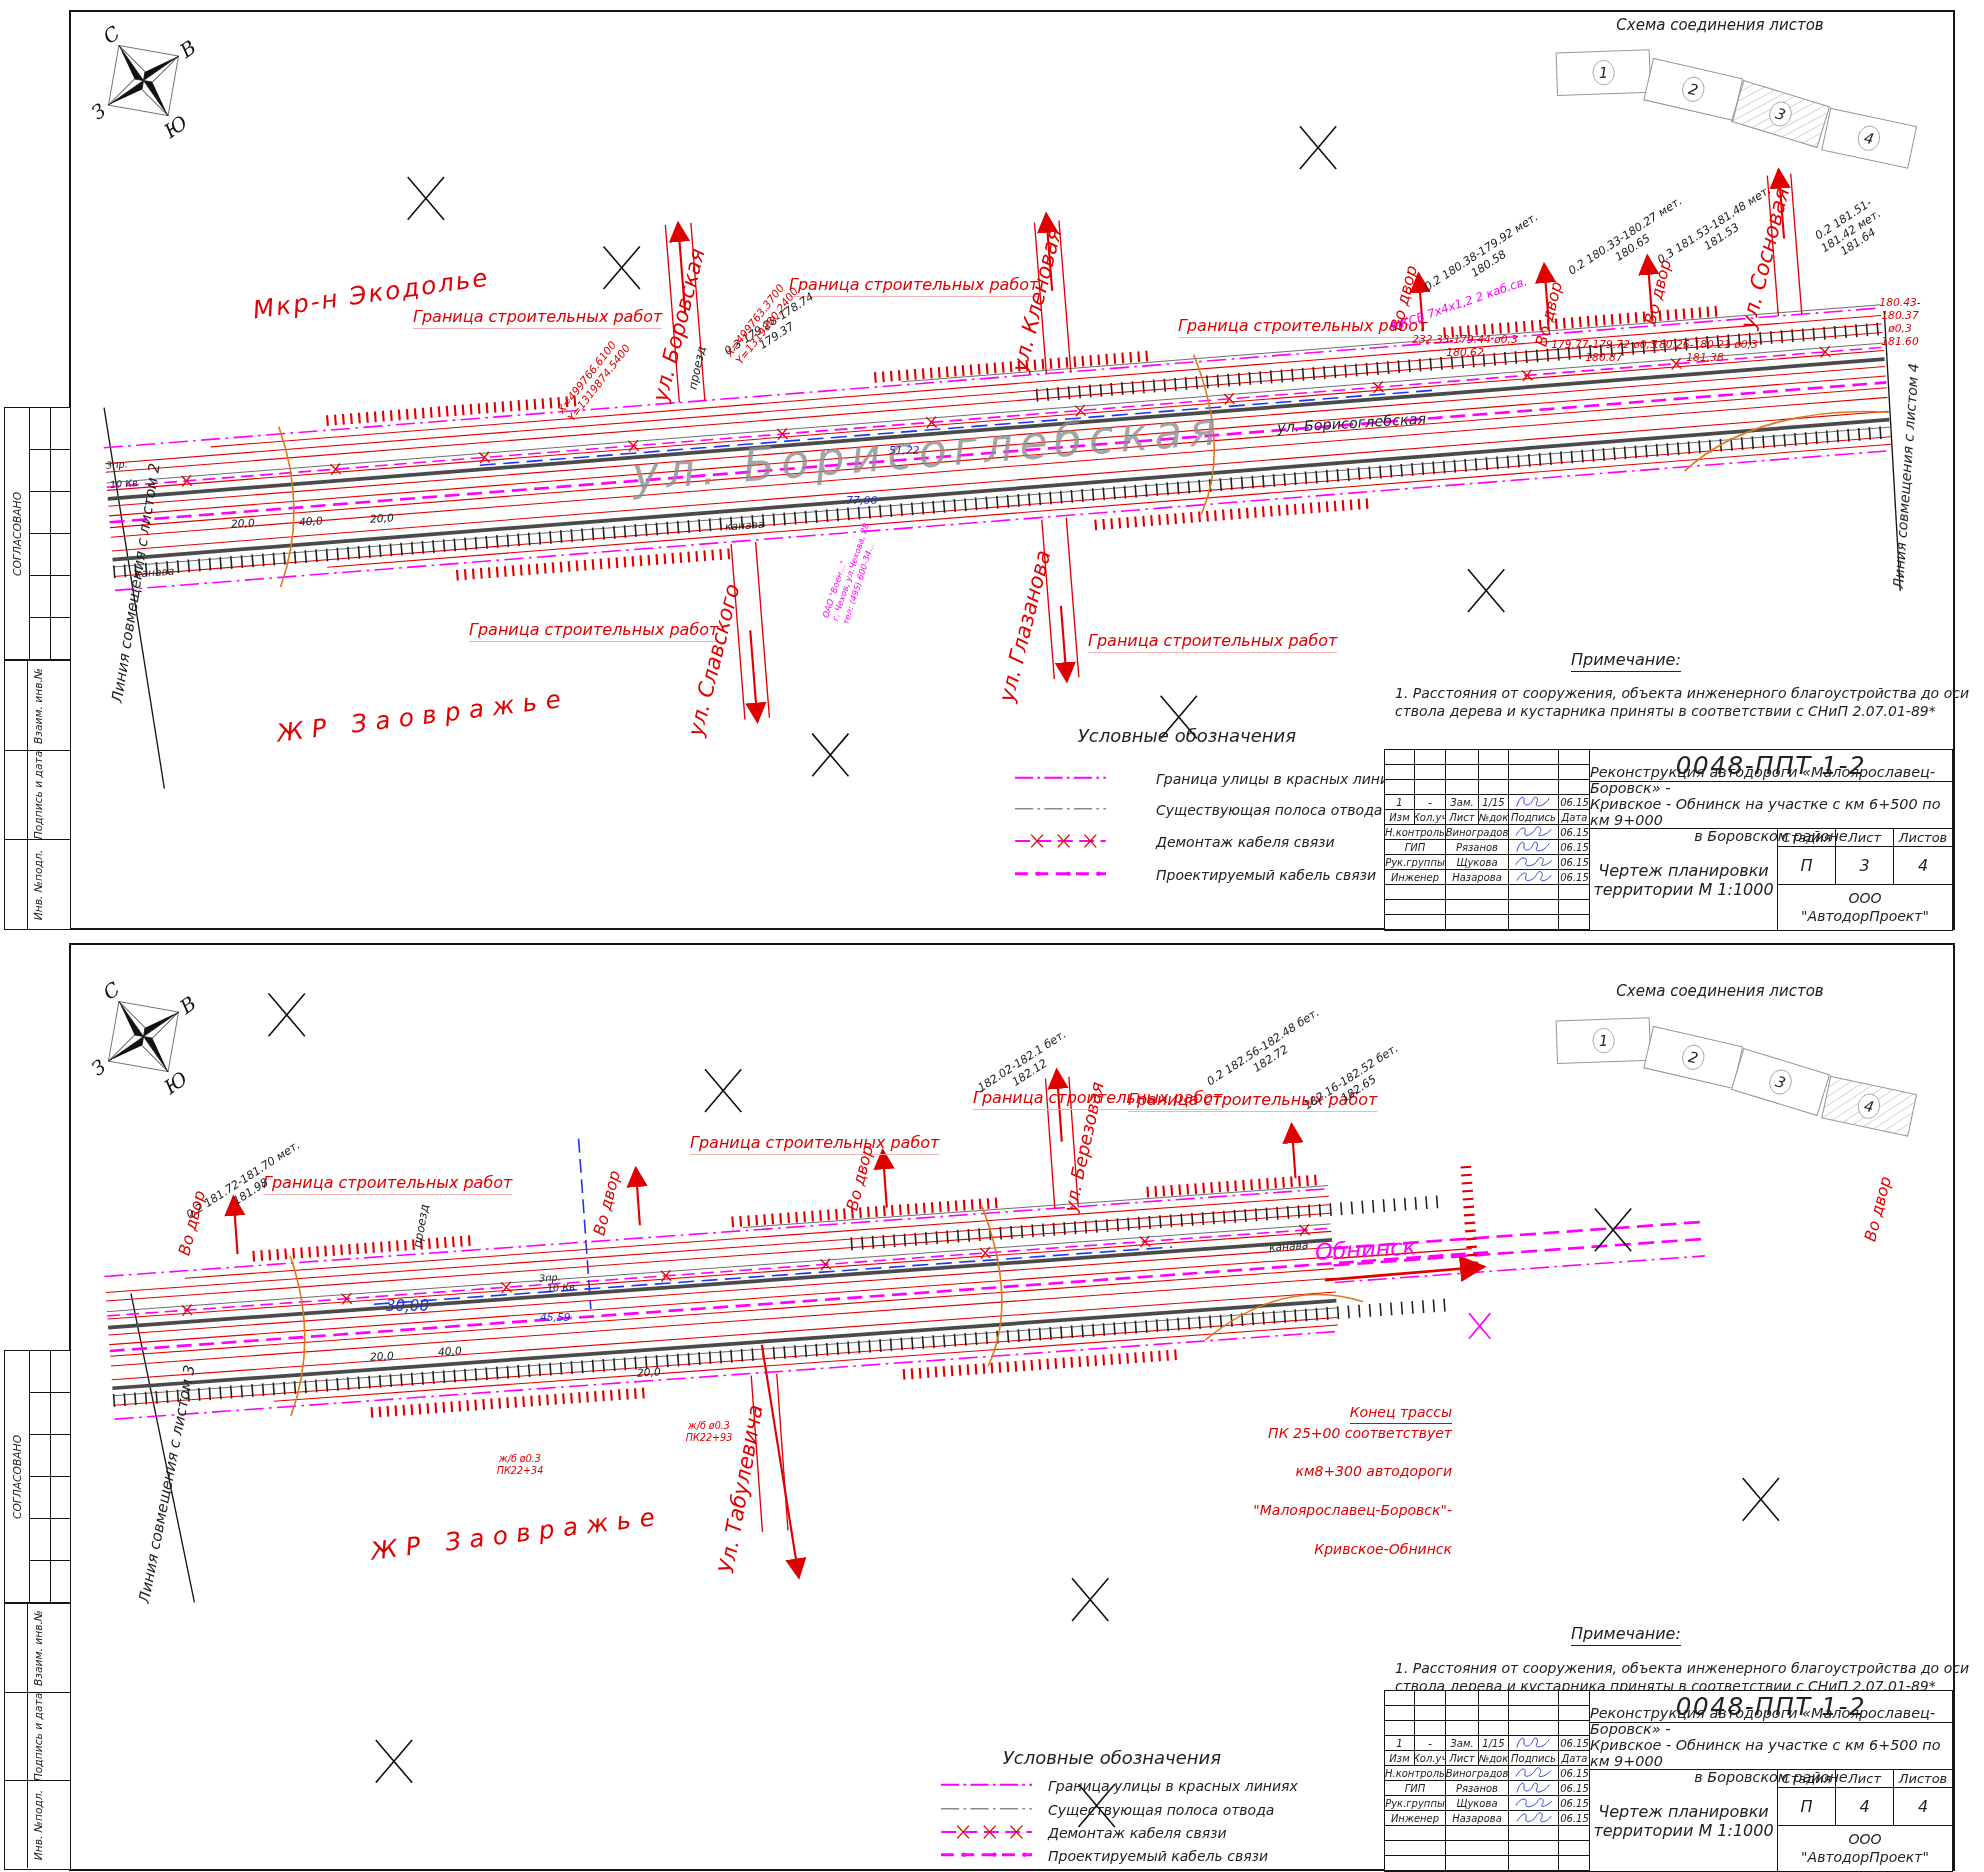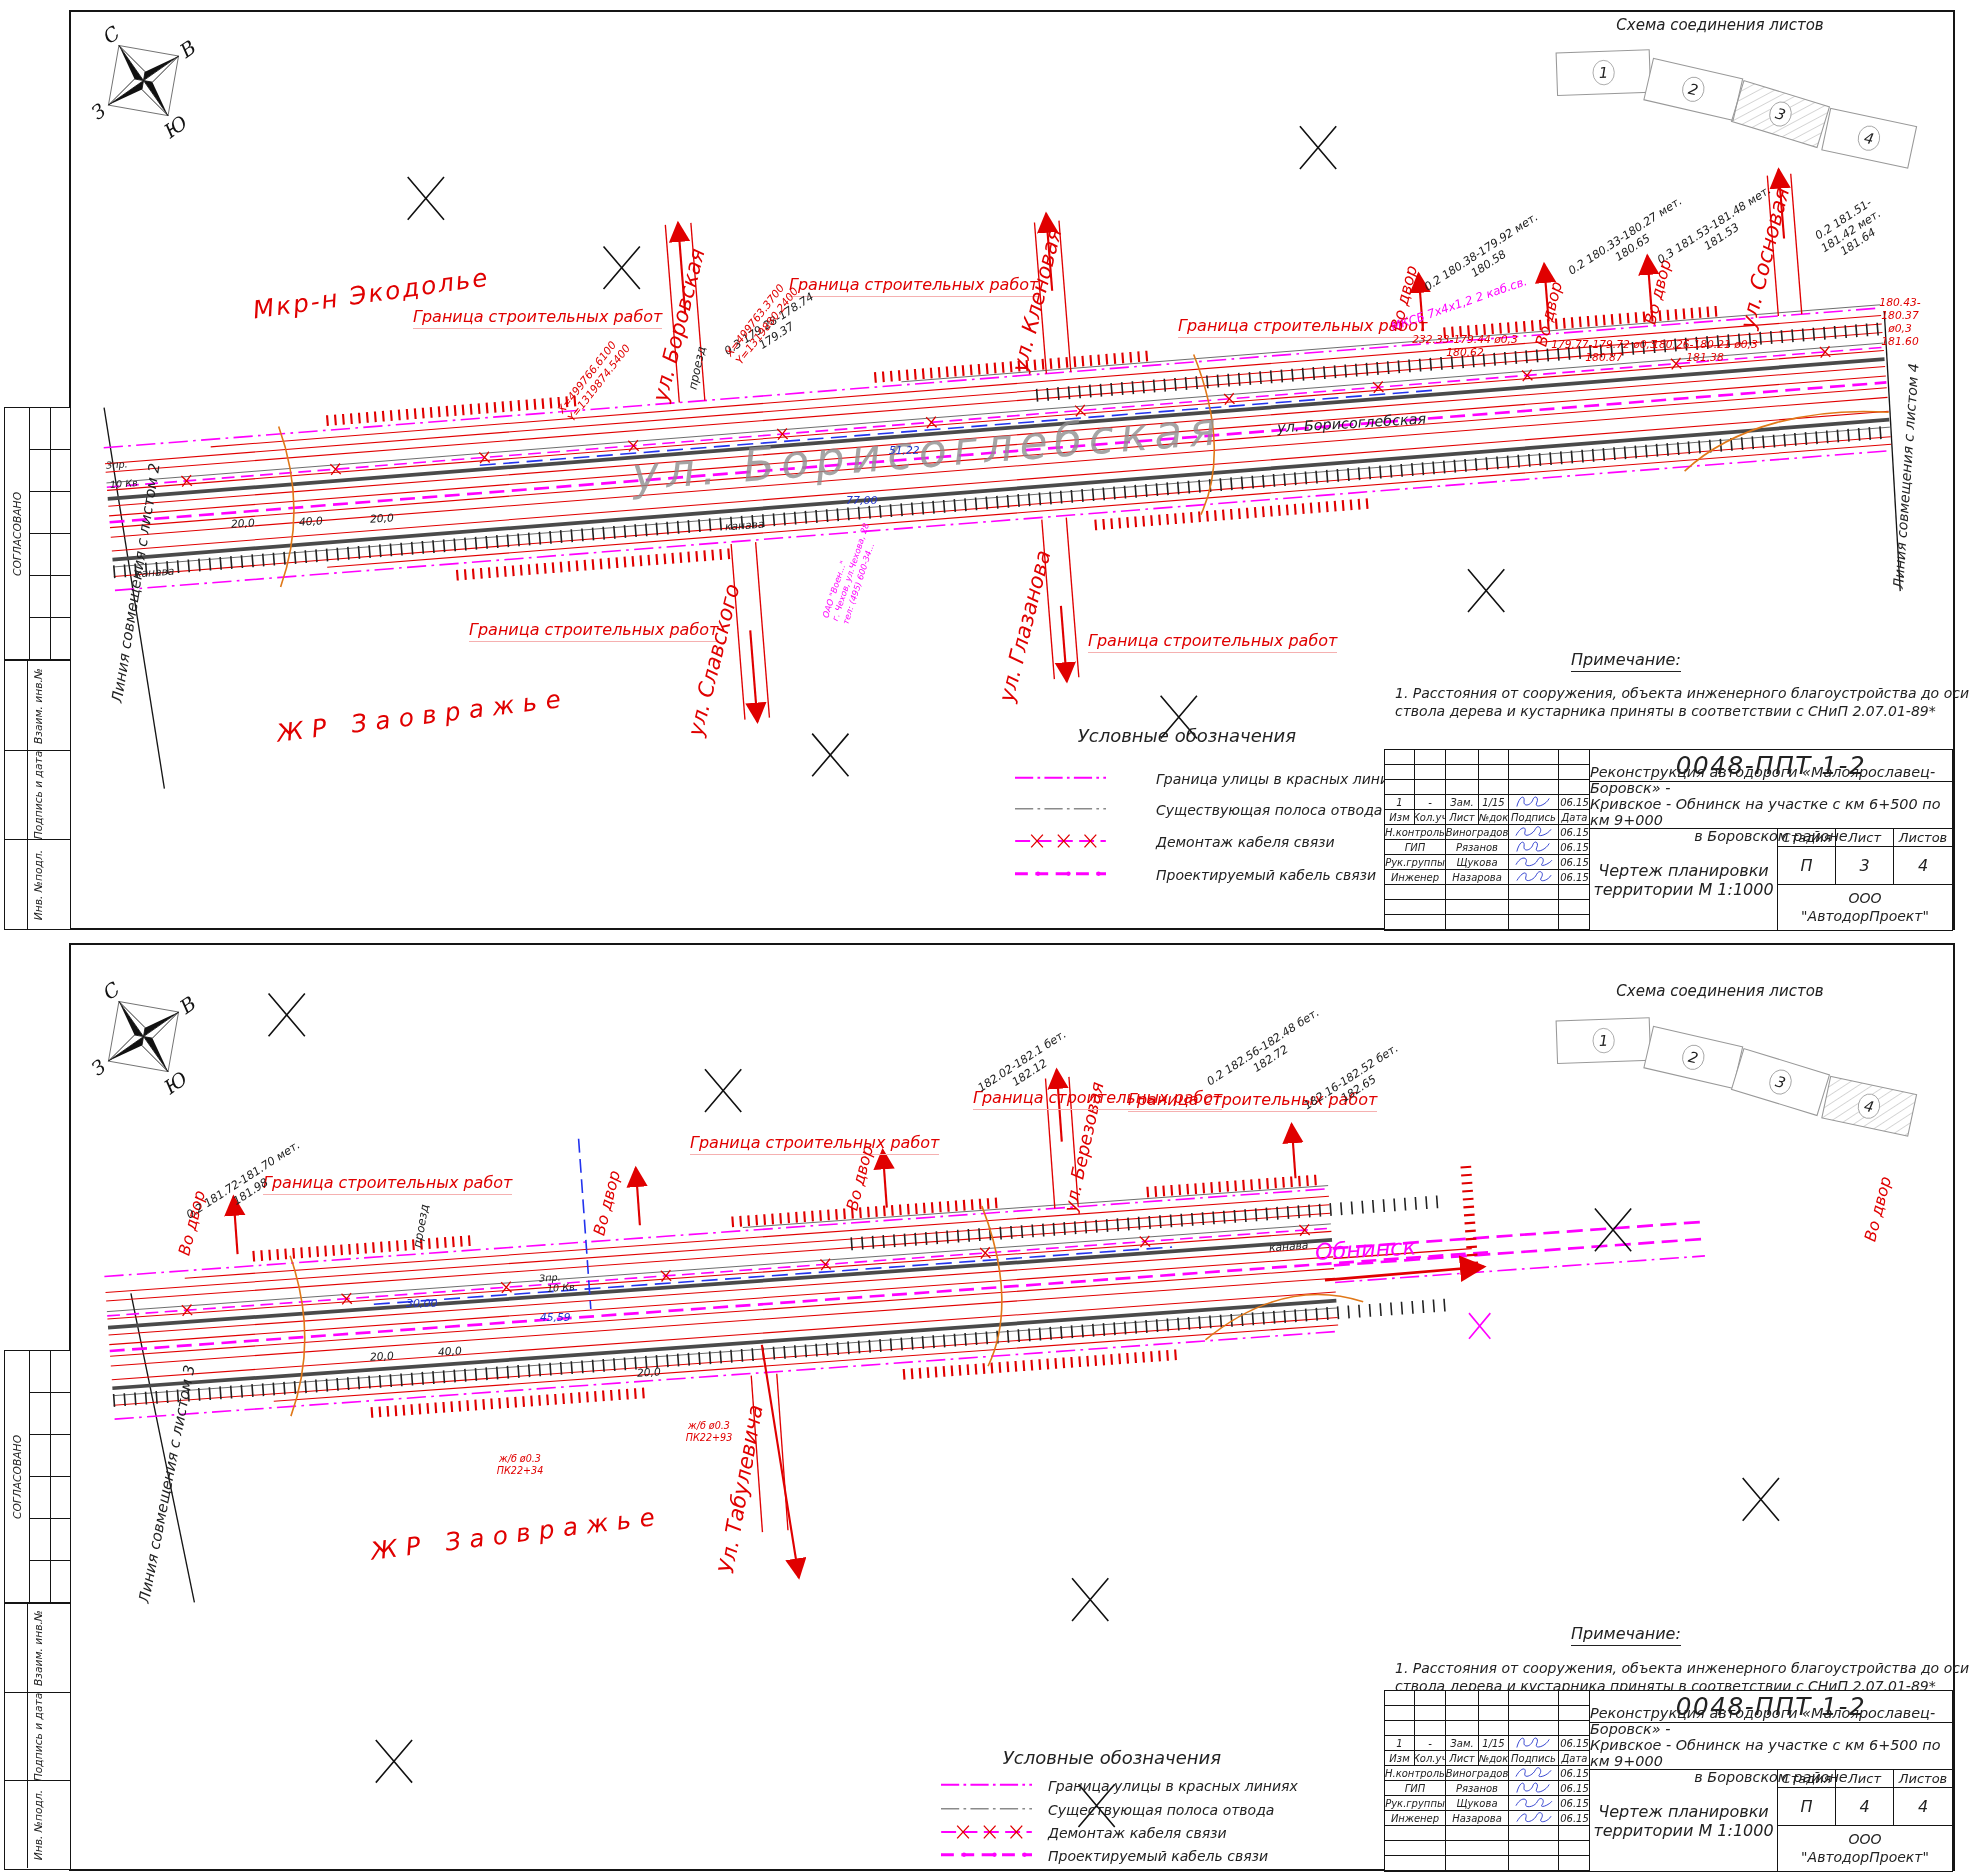--- a/index.html
+++ b/index.html
@@ -567,20 +567,27 @@
           <text x="82" y="50" text-anchor="middle" font-size="28" font-style="italic" fill="#222">4</text>
         </g>
   </svg>
 
   <div class="L" style="left:64px;top:656px;font-size:15px;color:#222;transform:rotate(-79deg);transform-origin:0 0;white-space:nowrap">Линия совмещения с листом 3</div>
   <div class="L red" style="left:299px;top:574px;font-size:24.6px;letter-spacing:8.5px;transform:rotate(-7deg)">ЖР  Заовражье</div>
   <div class="L red" style="left:670px;top:544px;font-size:21.3px;white-space:nowrap;transform:translate(-50%,-50%) rotate(-80deg)">Ул. Табулевича</div>
   <div class="L red" style="left:1013px;top:202px;font-size:18px;white-space:nowrap;transform:translate(-50%,-50%) rotate(-78deg)">ул. Березовая</div>
   <div class="L mag" style="left:1244px;top:291px;font-size:22.4px;transform:rotate(-3deg)">Обнинск</div>
 
+  <div class="L red tar" style="left:1101px;top:439px;width:280px;font-size:14px;line-height:1.38">
+    <div style="border-bottom:1.1px solid #e00000;display:inline-block">Конец трассы</div>
+    <div>ПК 25+00 соответствует</div>
+    <div>км8+300 автодороги</div>
+    <div>"Малоярославец-Боровск"-</div>
+    <div>Кривское-Обнинск</div>
+  </div>
 
   <div class="L red ul" style="left:192px;top:228px;font-size:16px">Граница строительных работ</div>
   <div class="L red ul" style="left:619px;top:188px;font-size:16px">Граница строительных работ</div>
   <div class="L red ul" style="left:902px;top:143px;font-size:16px">Граница строительных работ</div>
   <div class="L red ul" style="left:1057px;top:145px;font-size:16px">Граница строительных работ</div>
 
   <div class="L red" style="left:121px;top:278px;font-size:16px;white-space:nowrap;transform:translate(-50%,-50%) rotate(-76deg)">Во двор</div>
   <div class="L red" style="left:536px;top:258px;font-size:16px;white-space:nowrap;transform:translate(-50%,-50%) rotate(-76deg)">Во двор</div>
   <div class="L red" style="left:789px;top:233px;font-size:16px;white-space:nowrap;transform:translate(-50%,-50%) rotate(-76deg)">Во двор</div>
   <div class="L red" style="left:1807px;top:264px;font-size:16px;white-space:nowrap;transform:translate(-50%,-50%) rotate(-76deg)">Во двор</div>
@@ -596,21 +603,21 @@
 
   <div class="L red tac" style="left:449px;top:520px;font-size:9.6px;transform:translate(-50%,-50%)">ж/б ø0.3
 ПК22+34</div>
   <div class="L red tac" style="left:638px;top:487px;font-size:9.6px;transform:translate(-50%,-50%)">ж/б ø0.3
 ПК22+93</div>
 
   <div class="L blk" style="left:1198px;top:295px;font-size:10.7px;transform:rotate(-4deg)">канава</div>
   <div class="L blk" style="left:350px;top:281px;font-size:11.7px;transform:translate(-50%,-50%) rotate(-80deg)">проезд</div>
   <div class="L blk" style="left:468px;top:327px;font-size:9.6px;transform:rotate(-4deg)">Зпр.</div>
   <div class="L blk" style="left:476px;top:337px;font-size:9.6px;transform:rotate(-4deg)">10 Кв</div>
-  <div class="L blu" style="left:335px;top:352px;font-size:11px">30,00</div>
+  <div class="L blu" style="left:315px;top:352px;font-size:15px">30,00</div>
   <div class="L blu" style="left:469px;top:366px;font-size:10.7px">45,59</div>
   <div class="L blk" style="left:367px;top:400px;font-size:10.7px;transform:rotate(-4deg)">40,0</div>
   <div class="L blk" style="left:299px;top:405px;font-size:10.7px;transform:rotate(-4deg)">20,0</div>
   <div class="L blk" style="left:566px;top:421px;font-size:10.7px;transform:rotate(-4deg)">20,0</div>
 
   <div class="legend" style="left:854px;top:801px;width:374px;height:128px">
     <div class="legend-title" style="top:1.1px">Условные обозначения</div>
     <div class="lg-row" style="top:32px">
       <svg width="91" height="7.5" style="left:16px" viewBox="0 0 170 14">
             <line x1="0" y1="7" x2="170" y2="7" stroke="#ff00ff" stroke-width="3.5" stroke-dasharray="34 8 5 8"></line>

